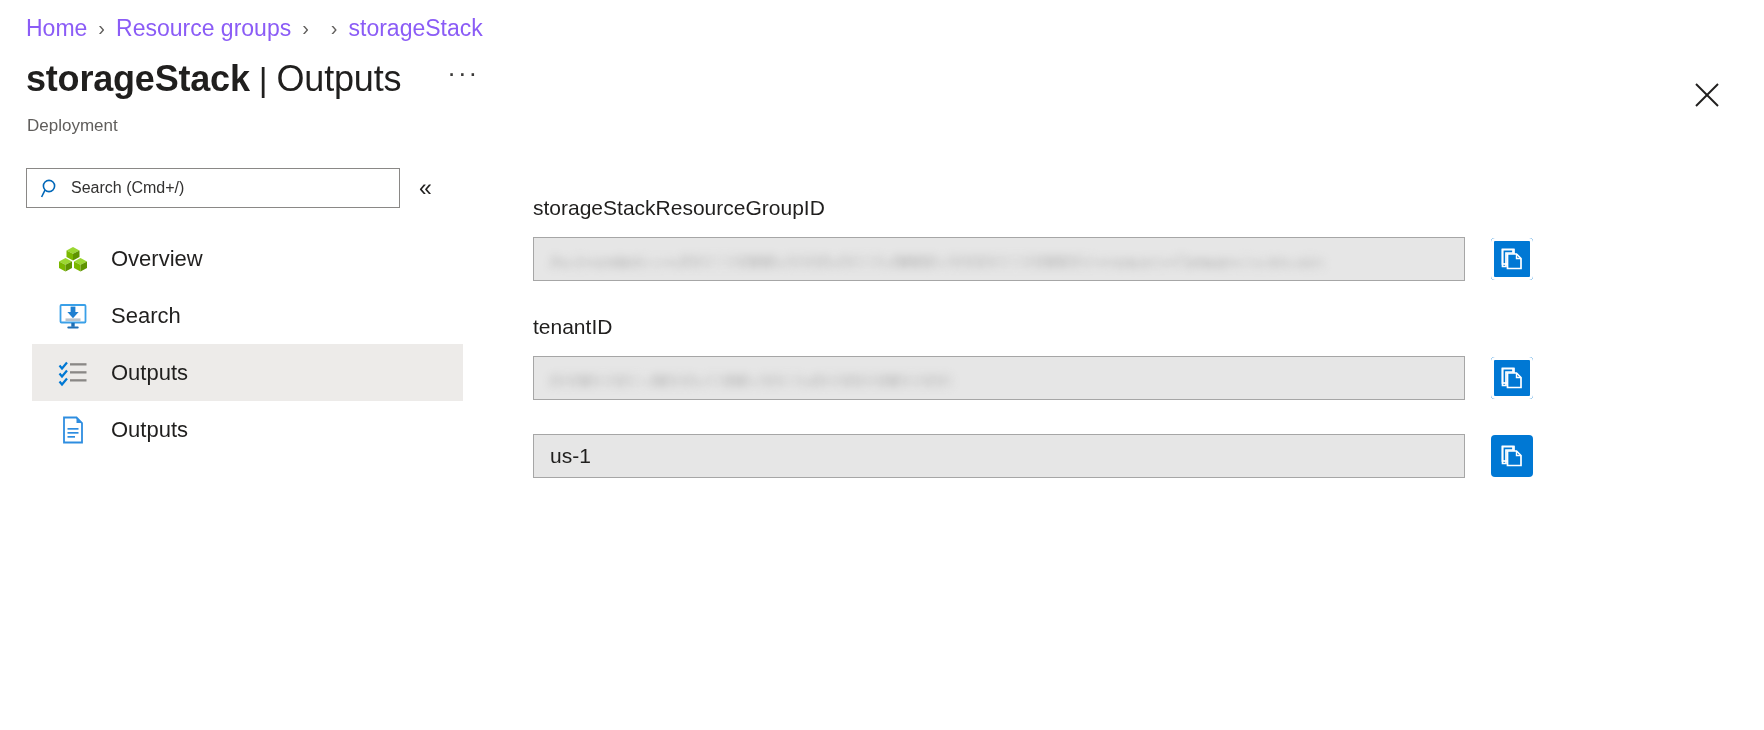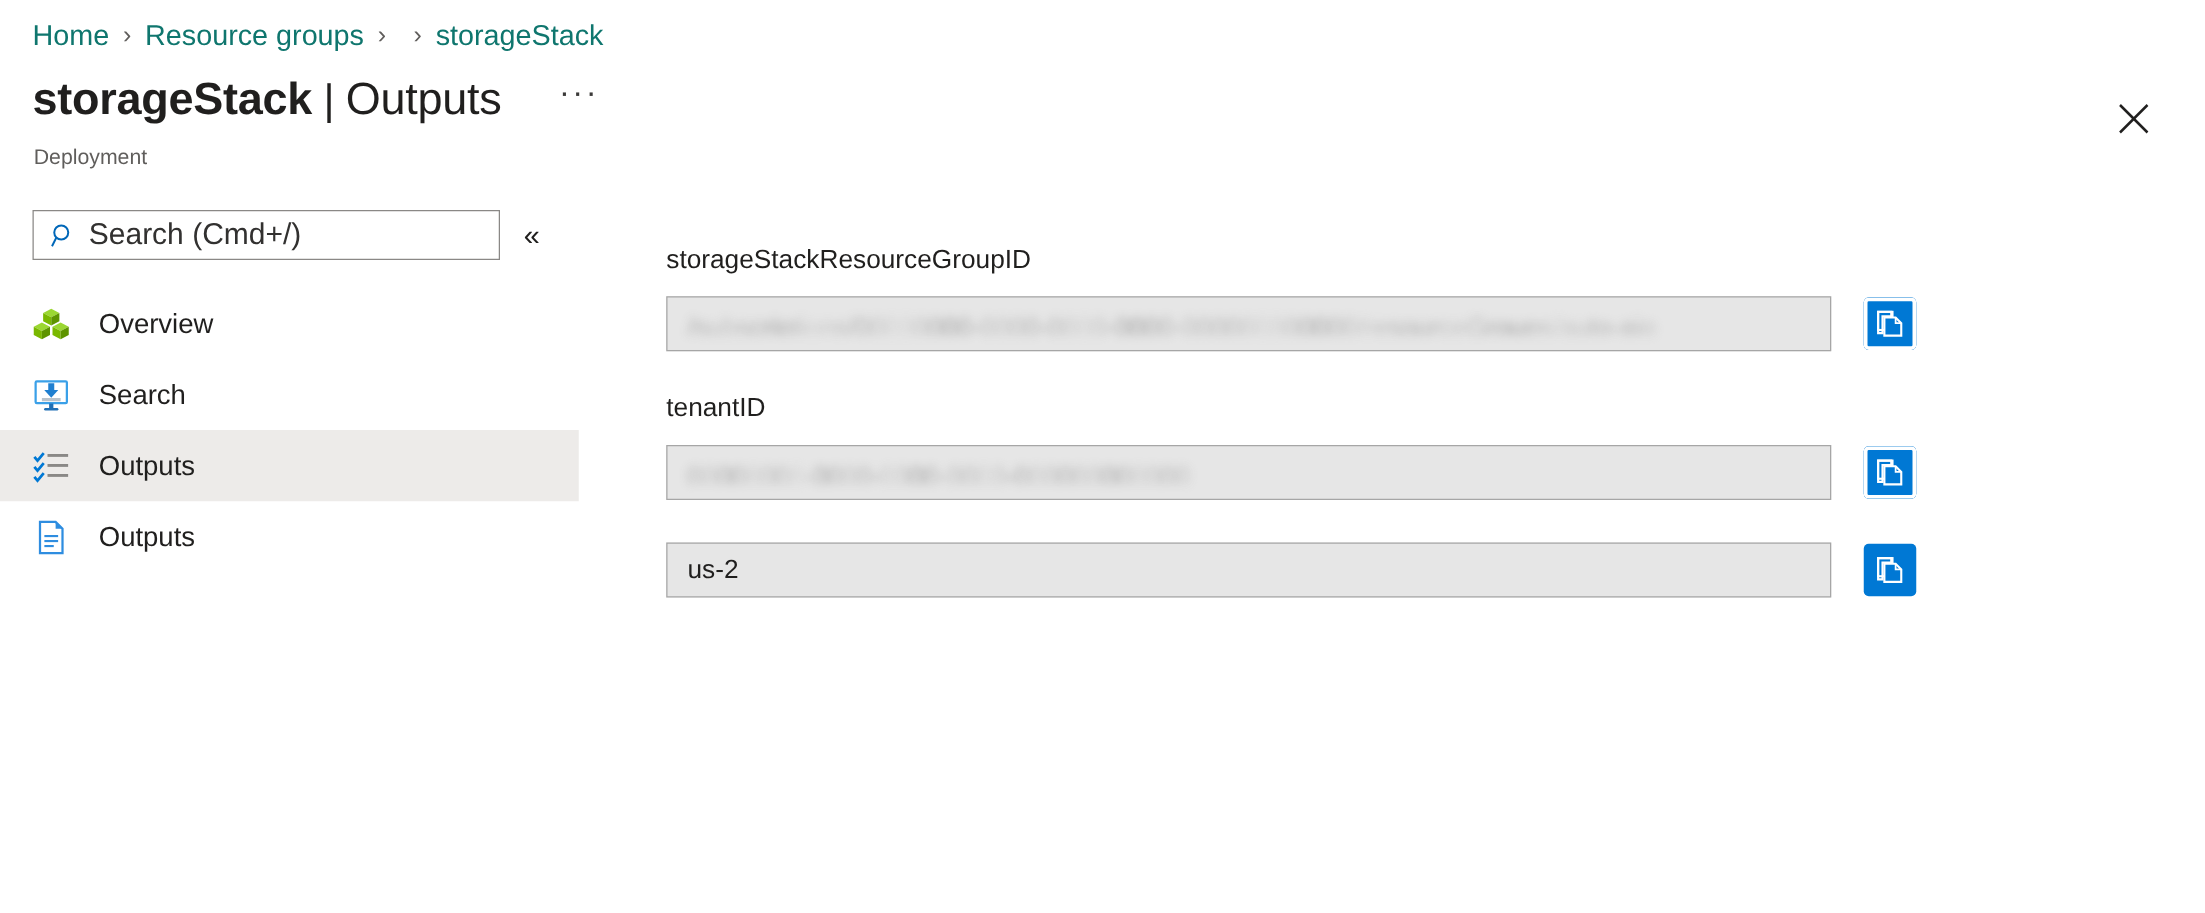--- a/index.html
+++ b/index.html
@@ -21,21 +21,21 @@
     position: absolute;
     left: 26px;
     top: 12px;
     display: flex;
     align-items: center;
     font-size: 23px;
     line-height: 32px;
     white-space: nowrap;
   }
   .crumb-link {
-    color: #0f766e;
+    color: #8b5cf6;
     cursor: pointer;
   }
   .crumb-sep {
     color: #605e5c;
     margin: 0 11px;
     font-size: 20px;
     font-weight: 300;
   }
 
   
@@ -120,36 +120,36 @@
   .search-icon {
     margin: 0 10px 0 13px;
     display: flex;
     align-items: center;
   }
   .search-input {
     border: none;
     outline: none;
     background: transparent;
     font-family: "Liberation Sans", sans-serif;
-    font-size: 24px;
+    font-size: 16px;
     color: #323130;
     width: 300px;
     padding: 0;
   }
   .search-input::placeholder { color: #323130; opacity: 1; }
   .collapse-btn {
     margin-left: 19px;
     font-size: 23px;
     color: #201f1e;
     cursor: pointer;
     line-height: 1;
     font-family: "Liberation Sans", sans-serif;
   }
 
-  .nav-list { margin-top: 22px; }
+  .nav-list { margin-top: 22px; padding-left: 32px; }
   .nav-item {
     height: 57px;
     display: flex;
     align-items: center;
     padding-left: 24px;
     cursor: pointer;
     box-sizing: border-box;
   }
   .nav-item.selected { background: #edebe9; }
   .nav-ico {
@@ -371,21 +371,21 @@
           <path d="M8.5 8 H17.5 L22 12.5 V22.5 H8.5 Z" fill="#0078d4" stroke="#ffffff" stroke-width="1.7"></path>
           <polyline points="17.5,8 17.5,12.5 22,12.5" fill="none" stroke="#ffffff" stroke-width="1.4"></polyline>
         </svg>
       </div>
     </div>
   </div>
 
   <div class="out-group">
     <div class="out-row">
       <div class="out-field">
-        <span class="out-value">us-2</span>
+        <span class="out-value">us-1</span>
       </div>
       <div class="copy-btn">
         <svg width="26" height="26" viewBox="0 0 26 26" aria-hidden="true">
           <path d="M3.5 3.5 H14 V7 H7 V20.5 H3.5 Z" fill="none" stroke="#ffffff" stroke-width="1.7"></path>
           <rect x="3.5" y="3.5" width="11.5" height="14.5" fill="none" stroke="#ffffff" stroke-width="1.7"></rect>
           <path d="M8.5 8 H17.5 L22 12.5 V22.5 H8.5 Z" fill="#0078d4" stroke="#ffffff" stroke-width="1.7"></path>
           <polyline points="17.5,8 17.5,12.5 22,12.5" fill="none" stroke="#ffffff" stroke-width="1.4"></polyline>
         </svg>
       </div>
     </div>

